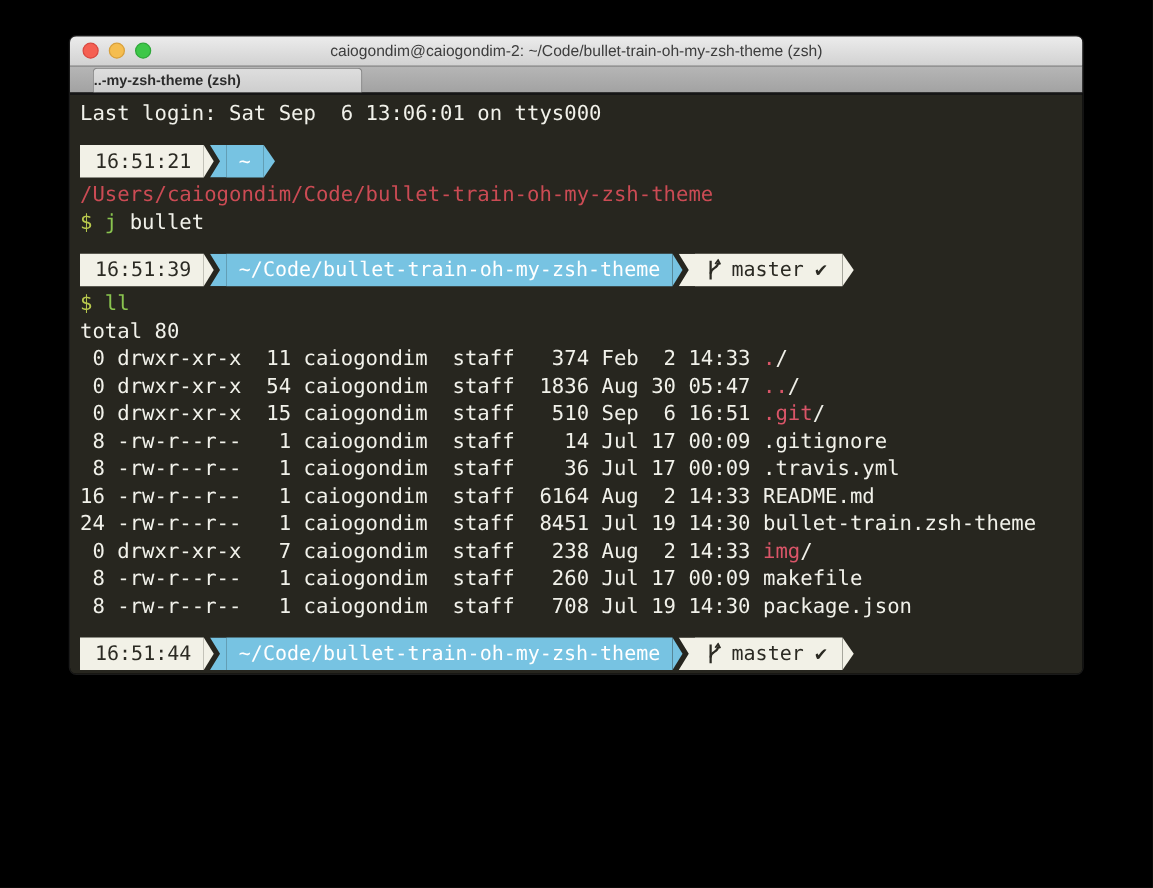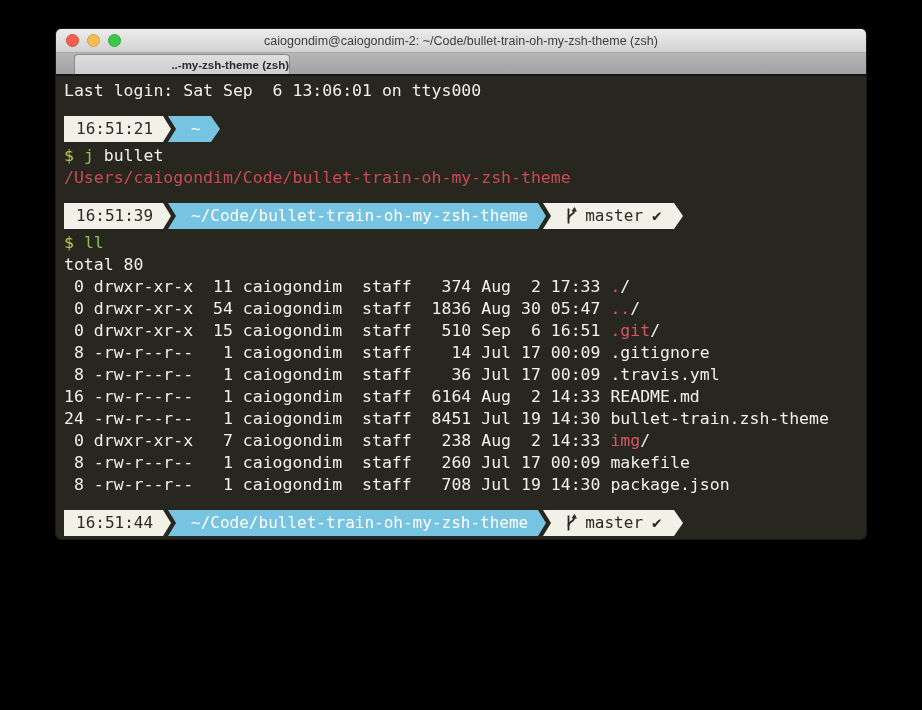--- a/index.html
+++ b/index.html
@@ -37,21 +37,21 @@
   .tabbar{
     height:23px;flex:0 0 23px;
     background:linear-gradient(#b6b6b6,#a2a2a2);
     border-bottom:2px solid #161616;
     display:flex;align-items:flex-end;padding-left:18px;position:relative;
   }
   .tab{
     height:20px;width:216px;background:linear-gradient(#dedede,#cecece);
     border:1px solid #8a8a8a;border-bottom:none;
     border-top-left-radius:4px;border-top-right-radius:4px;
-    display:flex;align-items:center;justify-content:flex-end;
+    display:flex;align-items:center;justify-content:flex-start;
     font-size:11.5px;font-weight:bold;color:#2c2c2c;
   }
   
   .screen{
     flex:1;background:var(--terminal-bg);
     font-family:"DejaVu Sans Mono","Liberation Mono",monospace;
     font-size:16.5px;line-height:22px;color:var(--foreground);
     padding:4px 8px;overflow:hidden;
   }
   .line{white-space:pre;}
@@ -110,23 +110,23 @@
         <polygon style="fill:var(--cream)" points="0,0 8,13 0,26"></polygon>
       </svg>
       <span class="seg dir">
         <span>~</span>
       </span>
       <svg class="pl-end" viewBox="0 0 14 26">
         <polygon style="fill:var(--cyan)" points="0,0 9,13 0,26"></polygon>
       </svg>
     </div>
 
+    <div class="line red-text">/Users/caiogondim/Code/bullet-train-oh-my-zsh-theme</div>
+
     <div class="line"><span class="dollar">$ </span><span class="cmd">j</span><span class="fg"> bullet</span></div>
-
-    <div class="line red-text">/Users/caiogondim/Code/bullet-train-oh-my-zsh-theme</div>
 
     <div class="prompt">
       <span class="seg time">
         <span>16:51:39</span>
       </span>
       <svg class="pl" viewBox="0 0 18 26">
         <polygon style="fill:var(--cyan)" points="5,0 18,0 18,26 5,26 13,13"></polygon>
         <polygon style="fill:var(--cream)" points="0,0 8,13 0,26"></polygon>
       </svg>
       <span class="seg dir">
@@ -146,21 +146,21 @@
       <svg class="pl-end" viewBox="0 0 14 26">
         <polygon style="fill:var(--cream)" points="0,0 9,13 0,26"></polygon>
       </svg>
     </div>
 
     <div class="line"><span class="dollar">$ </span><span class="cmd">ll</span></div>
 
     <div class="line">total 80</div>
 
     <div id="listing">
-  <div class="line"><span class="fg row-pre"> 0 drwxr-xr-x  11 caiogondim  staff   374 Aug  2 17:33 </span><span class="row-name accent">.</span><span class="fg row-suffix">/</span></div>
+  <div class="line"><span class="fg row-pre"> 0 drwxr-xr-x  11 caiogondim  staff   374 Feb  2 14:33 </span><span class="row-name accent">.</span><span class="fg row-suffix">/</span></div>
 
   <div class="line"><span class="fg row-pre"> 0 drwxr-xr-x  54 caiogondim  staff  1836 Aug 30 05:47 </span><span class="row-name accent">..</span><span class="fg row-suffix">/</span></div>
 
   <div class="line"><span class="fg row-pre"> 0 drwxr-xr-x  15 caiogondim  staff   510 Sep  6 16:51 </span><span class="row-name accent">.git</span><span class="fg row-suffix">/</span></div>
 
   <div class="line"><span class="fg row-pre"> 8 -rw-r--r--   1 caiogondim  staff    14 Jul 17 00:09 </span><span class="row-name fg">.gitignore</span><span class="fg row-suffix"></span></div>
 
   <div class="line"><span class="fg row-pre"> 8 -rw-r--r--   1 caiogondim  staff    36 Jul 17 00:09 </span><span class="row-name fg">.travis.yml</span><span class="fg row-suffix"></span></div>
 
 

